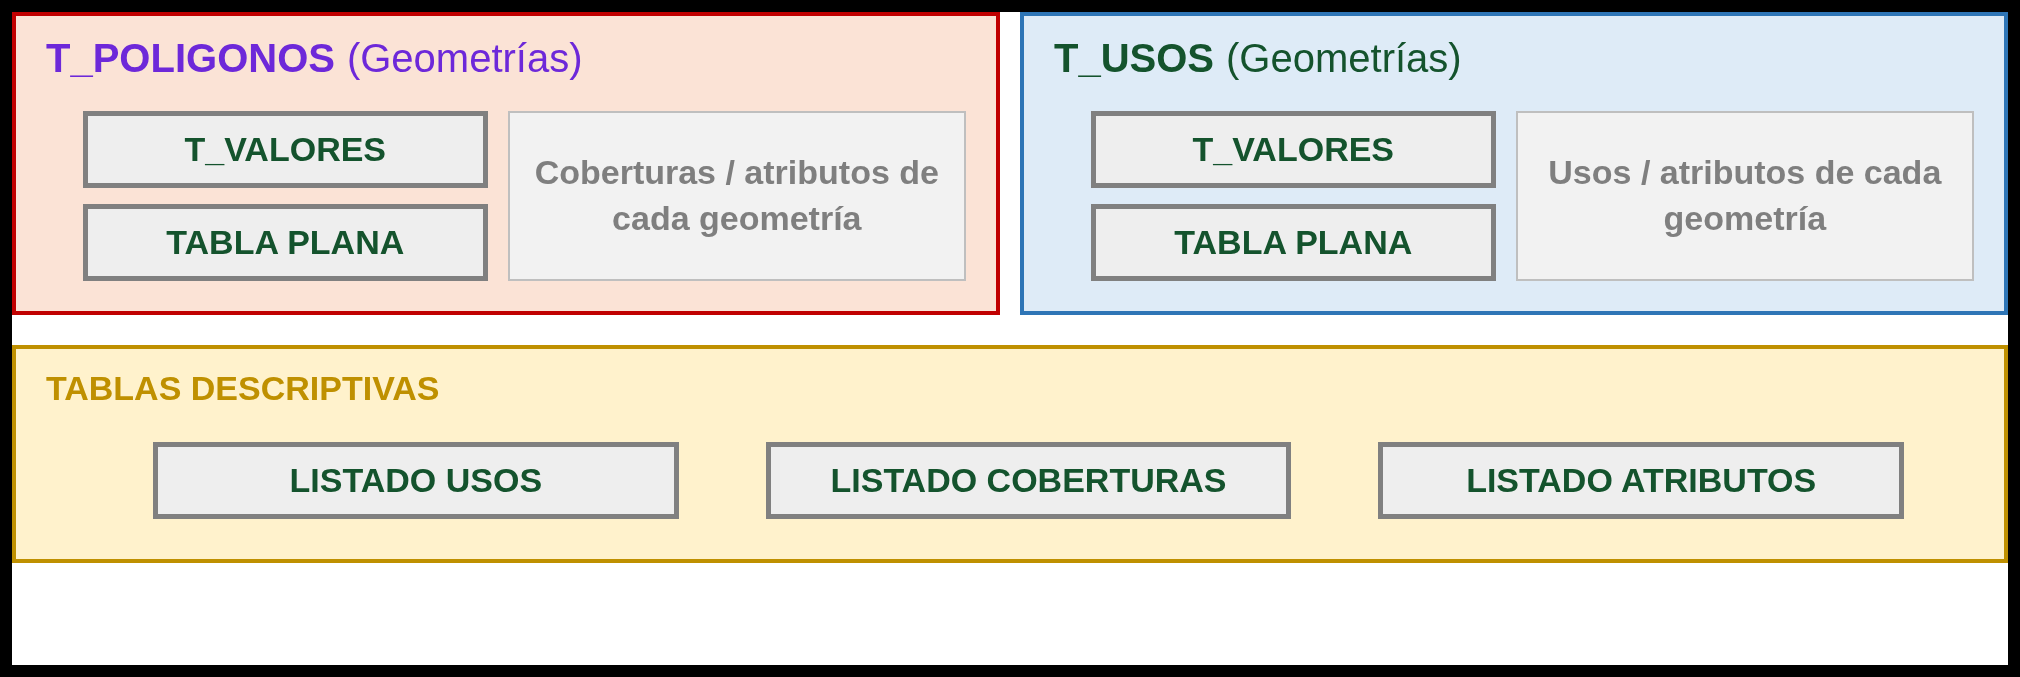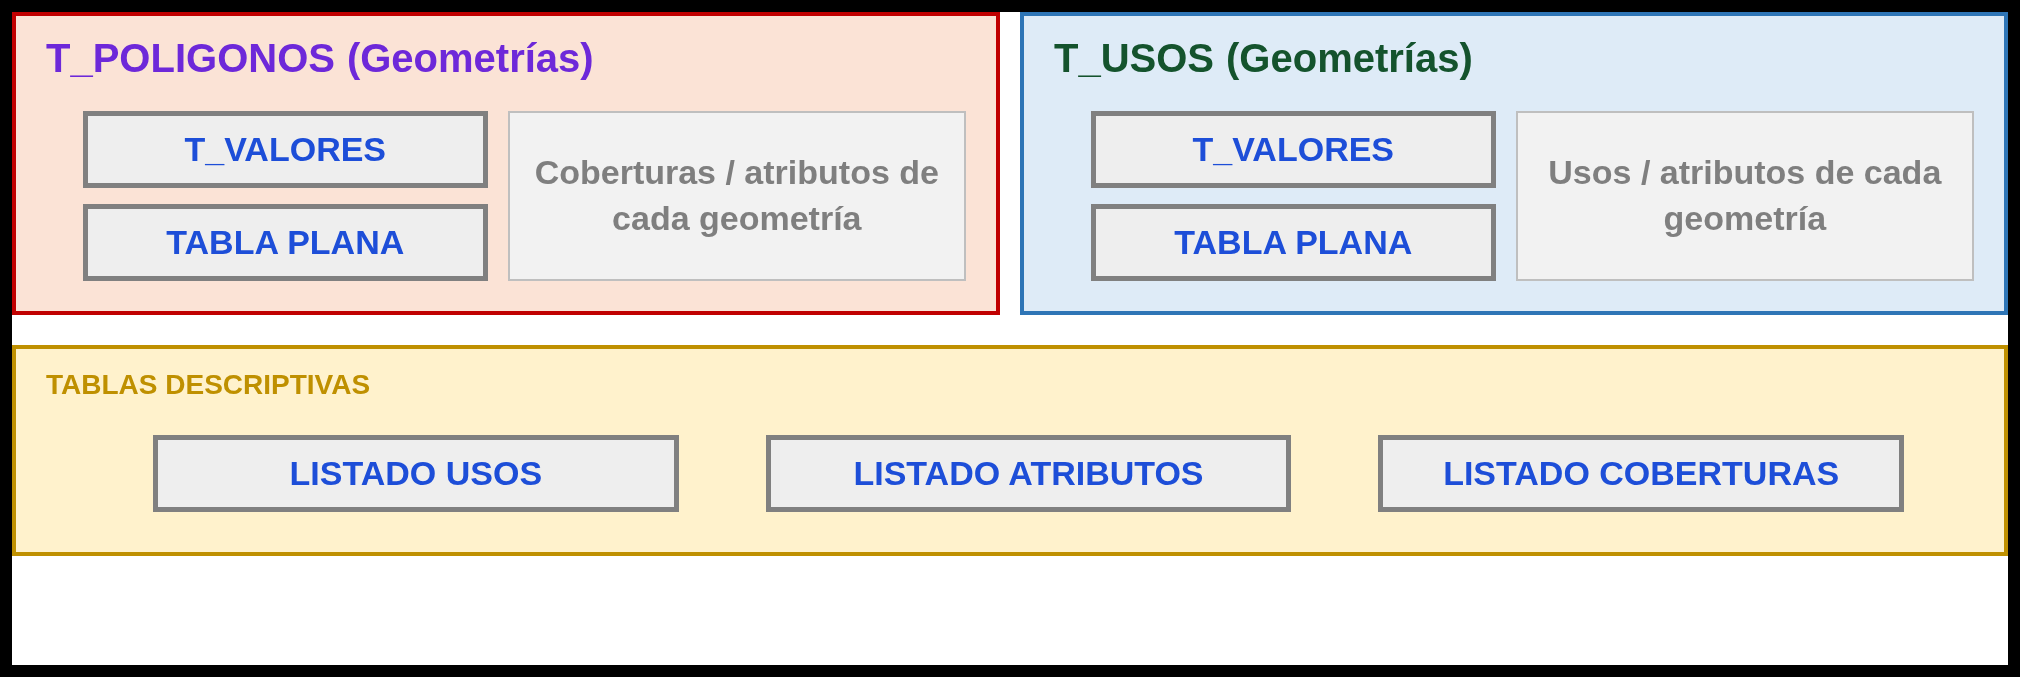--- a/index.html
+++ b/index.html
@@ -39,41 +39,41 @@
       border-color: #2e75b6;
     }
     .panel-title {
       font-size: 40px;
       margin-bottom: 30px;
       display: flex;
       align-items: baseline;
       gap: 12px;
     }
     .panel-title .name { font-weight: bold; }
-    .panel-title .suffix { font-weight: bold; }
+    .panel-title .suffix { font-weight: normal; }
     .panel-poligonos .panel-title { color: #6d28d9; }
     .panel-usos .panel-title { color: #14532d; }
 
     .panel-body {
       display: flex;
       gap: 20px;
       align-items: stretch;
     }
     .left-stack {
       display: flex;
       flex-direction: column;
       gap: 16px;
       flex: 0 0 48%;
     }
     .table-box {
       background: #eeeeee;
       border: 5px solid #808080;
       text-align: center;
       font-weight: bold;
-      color: #1d4ed8;
+      color: #14532d;
       font-size: 34px;
       padding: 14px 10px;
       margin-left: 37px;
     }
     .desc-box {
       background: #f2f2f2;
       border: 2px solid #bfbfbf;
       color: #7f7f7f;
       font-size: 34px;
       text-align: center;
@@ -88,21 +88,21 @@
 
     .panel-descriptivas {
       background: #fff2cc;
       border: 4px solid #bf9000;
       padding: 20px 30px 40px 30px;
       margin: 0;
     }
     .panel-descriptivas .panel-title {
       color: #bf9000;
       font-weight: bold;
-      font-size: 28px;
+      font-size: 34px;
       margin-bottom: 34px;
     }
     .desc-row {
       display: flex;
       gap: 50px;
       justify-content: flex-start;
       padding: 0 70px;
     }
     .desc-row .table-box {
       flex: 1;
@@ -143,18 +143,18 @@
         <div class="desc-box">Usos / atributos de cada geometría</div>
       </div>
     </div>
 
   </div>
 
   <div class="panel-descriptivas">
     <div class="panel-title">TABLAS DESCRIPTIVAS</div>
     <div class="desc-row">
       <div class="table-box">LISTADO USOS</div>
+      <div class="table-box">LISTADO COBERTURAS</div>
       <div class="table-box">LISTADO ATRIBUTOS</div>
-      <div class="table-box">LISTADO COBERTURAS</div>
     </div>
   </div>
 
 </div>
 
 </body></html>

